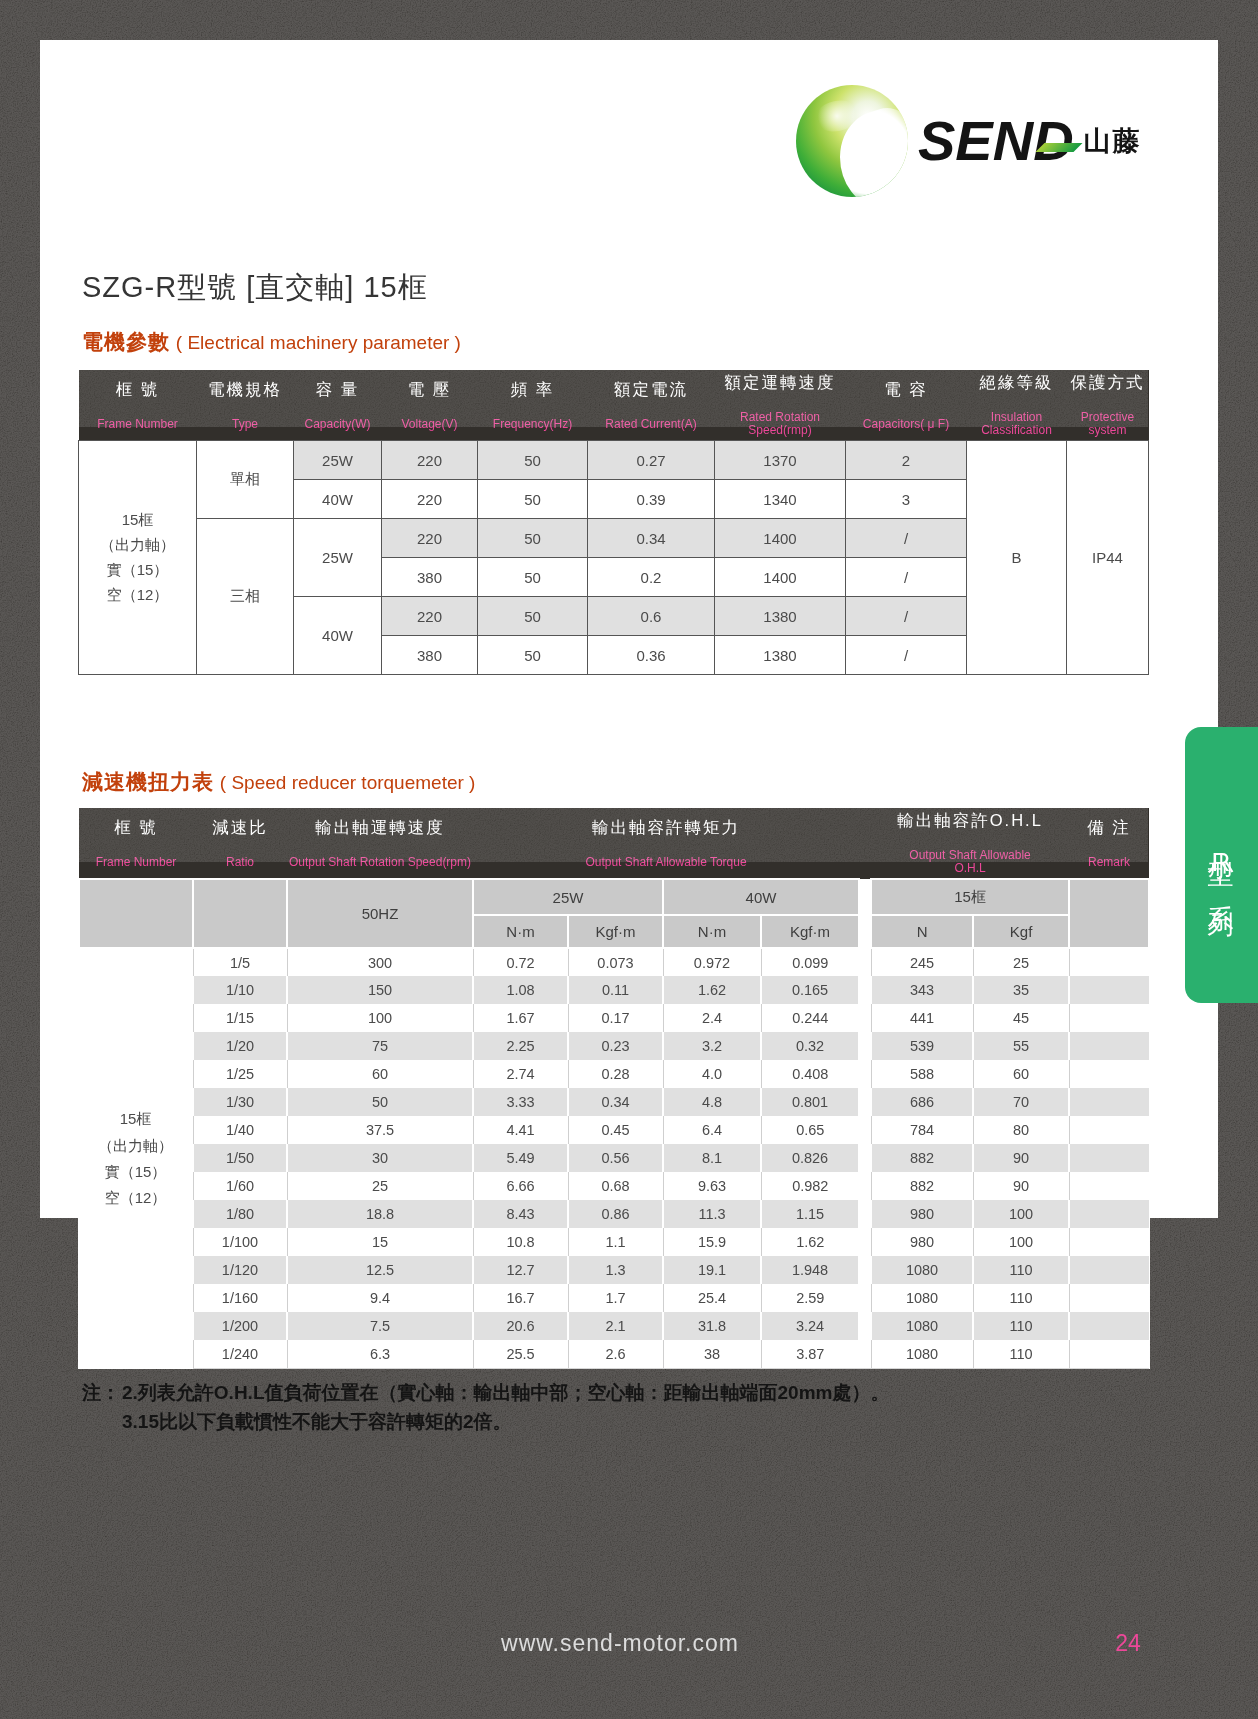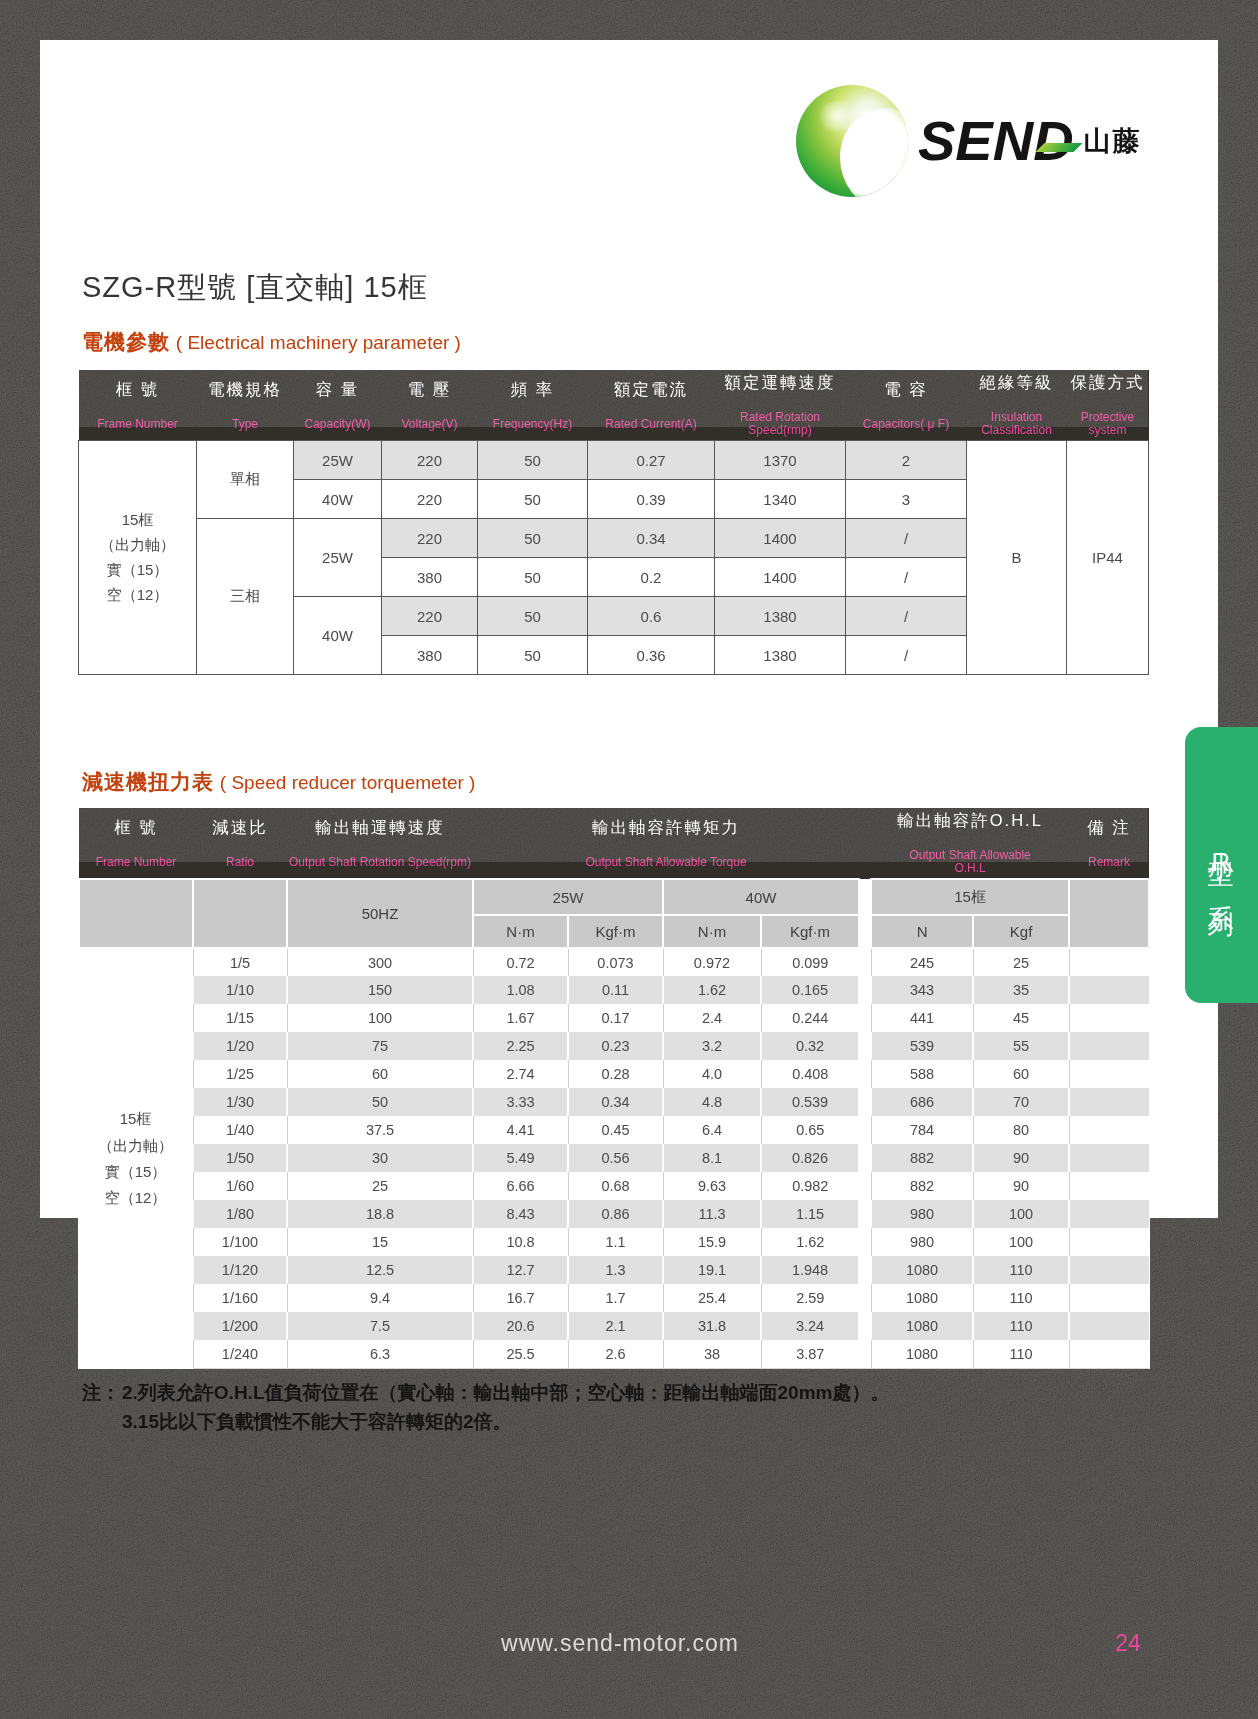--- a/index.html
+++ b/index.html
@@ -377,21 +377,21 @@
           <td>588</td>
           <td>60</td>
           <td></td>
         </tr>
         <tr class="sh">
           <td>1/30</td>
           <td>50</td>
           <td>3.33</td>
           <td>0.34</td>
           <td>4.8</td>
-          <td>0.539</td>
+          <td>0.801</td>
           <td class="gap"></td>
           <td>686</td>
           <td>70</td>
           <td></td>
         </tr>
         <tr>
           <td>1/40</td>
           <td>37.5</td>
           <td>4.41</td>
           <td>0.45</td>

